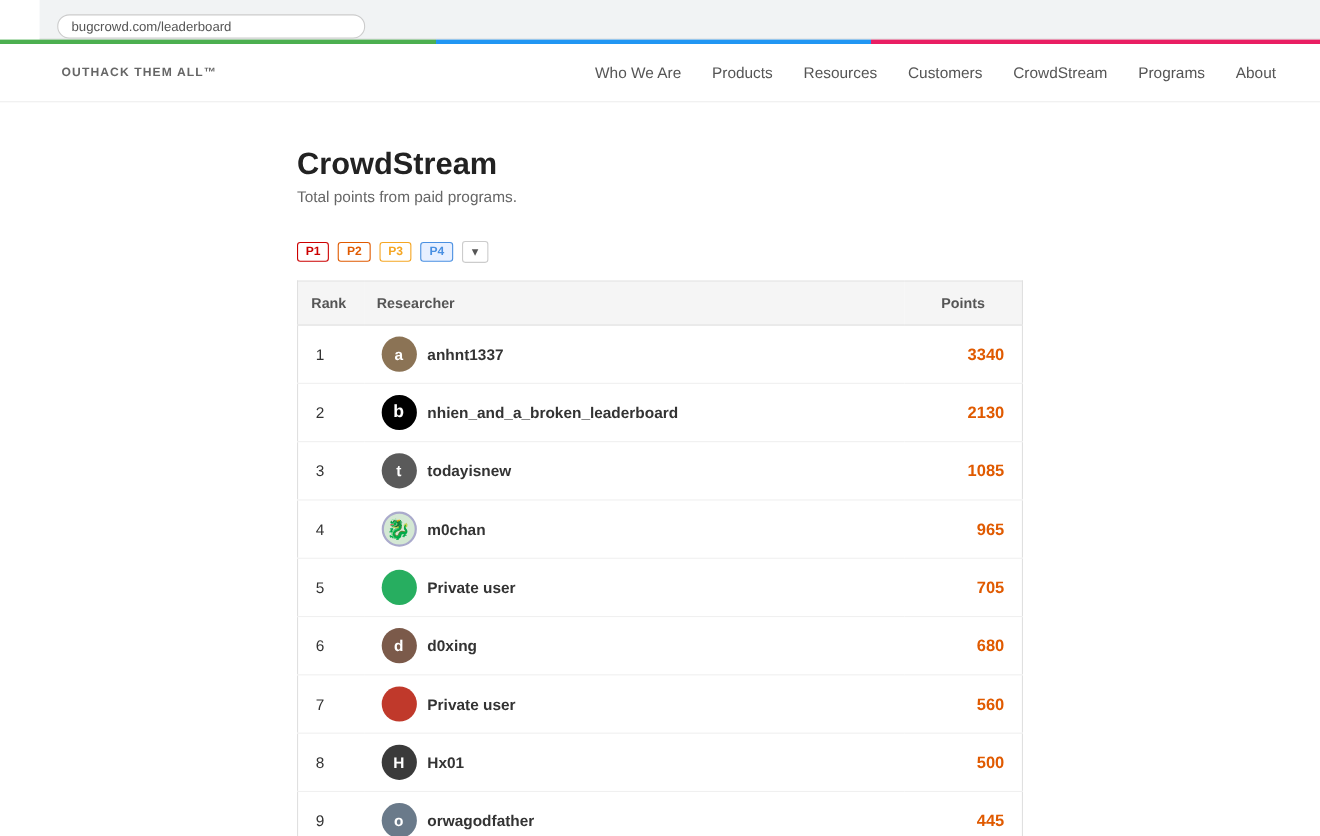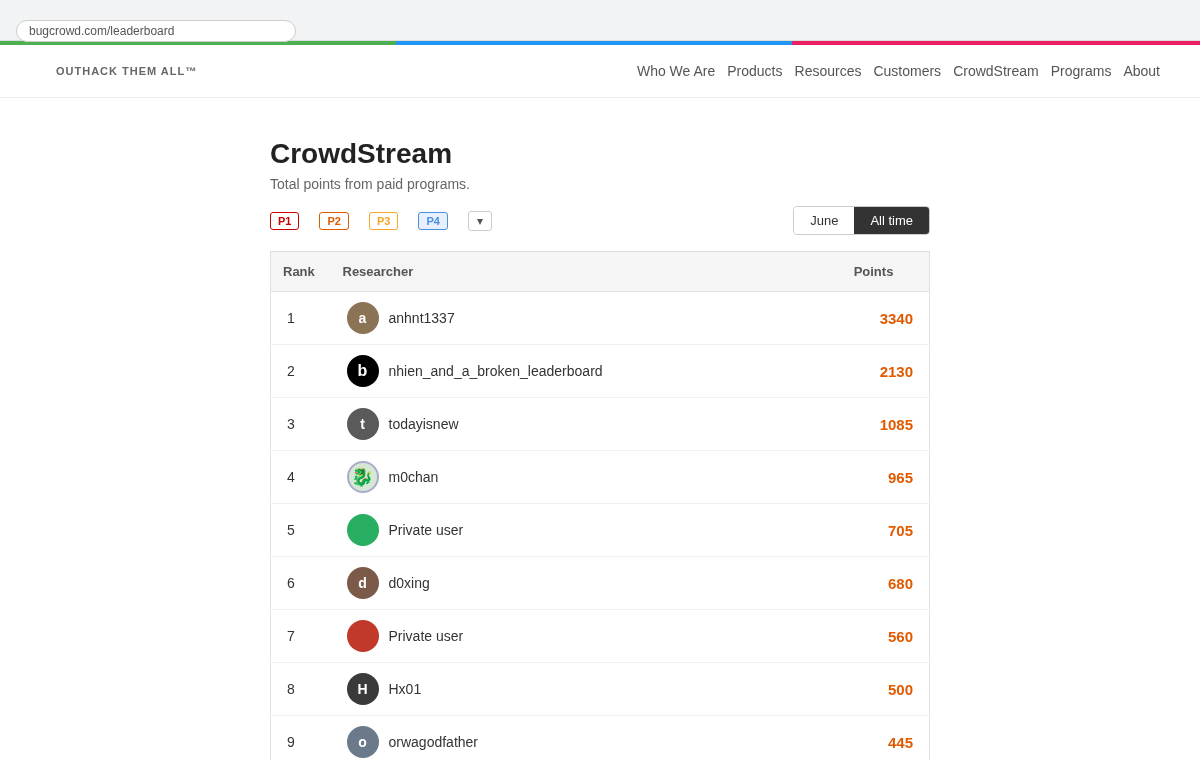--- a/index.html
+++ b/index.html
@@ -2,25 +2,26 @@
 <html><head>
   <meta charset="utf-8">
   <style>
     * { box-sizing: border-box; margin: 0; padding: 0; }
     body { font-family: -apple-system, BlinkMacSystemFont, 'Segoe UI', sans-serif; background: #fff; color: #333; font-size: 14px; }
 
     
     .browser-bar {
       background: #f1f3f4;
       border-bottom: 1px solid #ddd;
-      padding: 20px 16px;
-      display: flex;
-      align-items: flex-start;
+      padding: 0 16px;
+      display: flex;
+      align-items: flex-end;
       gap: 8px;
       height: 36px;
+      margin-left: 36px;
     }
     .browser-bar .url-bar {
       background: #fff;
       border: 1px solid #ccc;
       border-radius: 12px;
       padding: 3px 12px;
       font-size: 12px;
       color: #555;
       width: 280px;
     }
@@ -42,21 +43,21 @@
     .nav-brand {
       font-size: 11px;
       font-weight: 600;
       color: #666;
       letter-spacing: 1px;
       text-transform: uppercase;
       margin-left: 16px;
     }
     .nav-links {
       display: flex;
-      gap: 12px;
+      gap: 28px;
       list-style: none;
     }
     .nav-links li a {
       text-decoration: none;
       color: #555;
       font-size: 14px;
     }
 
     
     .main-content {
@@ -67,33 +68,33 @@
 
     .page-title {
       font-size: 28px;
       font-weight: 700;
       color: #222;
       margin-bottom: 6px;
     }
     .page-subtitle {
       font-size: 14px;
       color: #666;
-      margin-bottom: 14px;
+      margin-bottom: 32px;
     }
 
     
     .filters-row {
       display: flex;
       justify-content: space-between;
       align-items: center;
       margin-bottom: 16px;
     }
     .priority-filters {
       display: flex;
-      gap: 20px;
+      gap: 8px;
       align-items: center;
     }
     .priority-badge {
       padding: 2px 7px;
       border: 1px solid;
       border-radius: 3px;
       font-size: 11px;
       font-weight: 700;
       cursor: pointer;
     }
@@ -176,20 +177,21 @@
       display: flex;
       align-items: center;
       justify-content: center;
       font-size: 14px;
       font-weight: 700;
       color: #fff;
     }
     .researcher-name {
       font-size: 14px;
       color: #333;
+      font-weight: bold;
     }
     .points-cell {
       text-align: right;
       font-size: 15px;
       font-weight: 600;
       color: #e05a00;
     }
 
     
     .avatar-1 { background: #8b7355; }
@@ -229,24 +231,20 @@
   <p class="page-subtitle">Total points from paid programs.</p>
 
   <div class="filters-row">
     <div class="priority-filters">
       <span class="priority-badge p1">P1</span>
       <span class="priority-badge p2">P2</span>
       <span class="priority-badge p3">P3</span>
       <span class="priority-badge p4">P4</span>
       <span class="priority-dropdown">▾</span>
     </div>
-    <div class="time-filters">
-      <button class="time-btn">June</button>
-      <button class="time-btn active">All time</button>
-    </div>
   </div>
 
   <table class="leaderboard-table">
     <thead>
       <tr>
         <th>Rank</th>
         <th>Researcher</th>
         <th class="points-col">Points</th>
       </tr>
     </thead>

